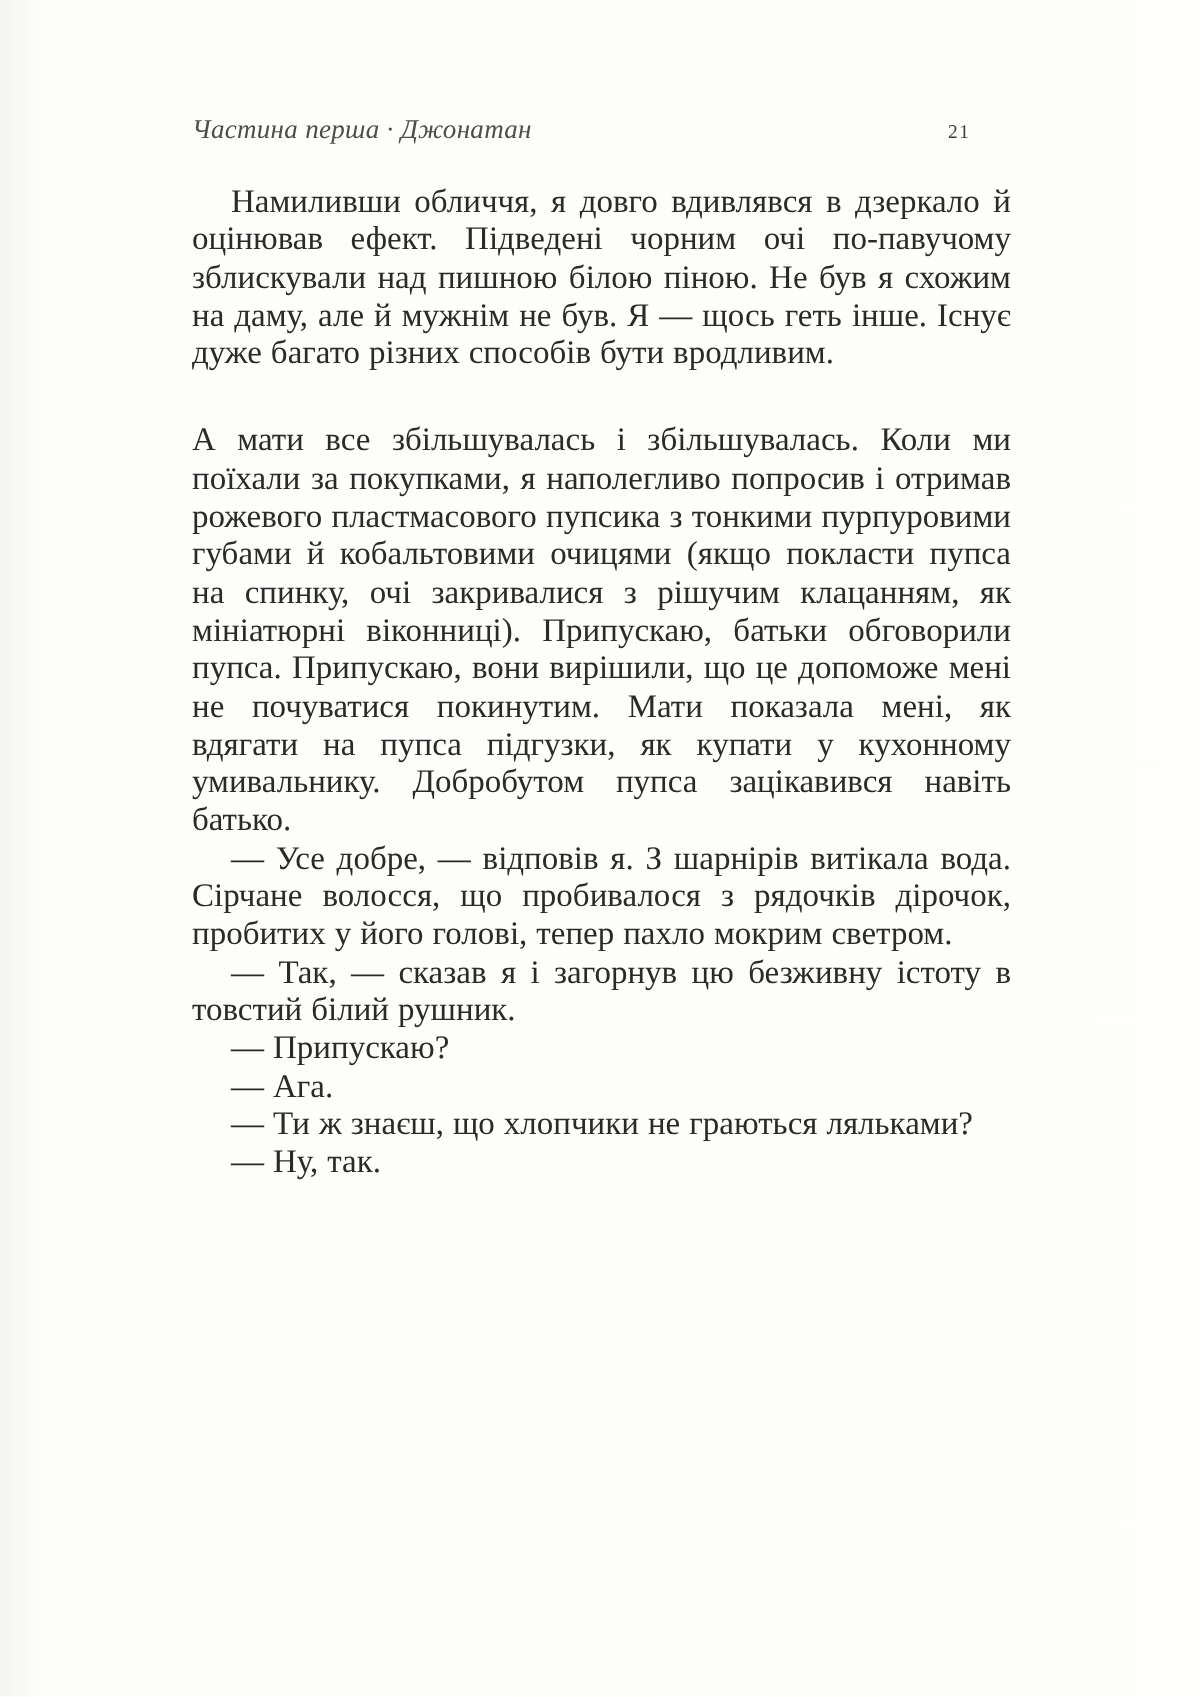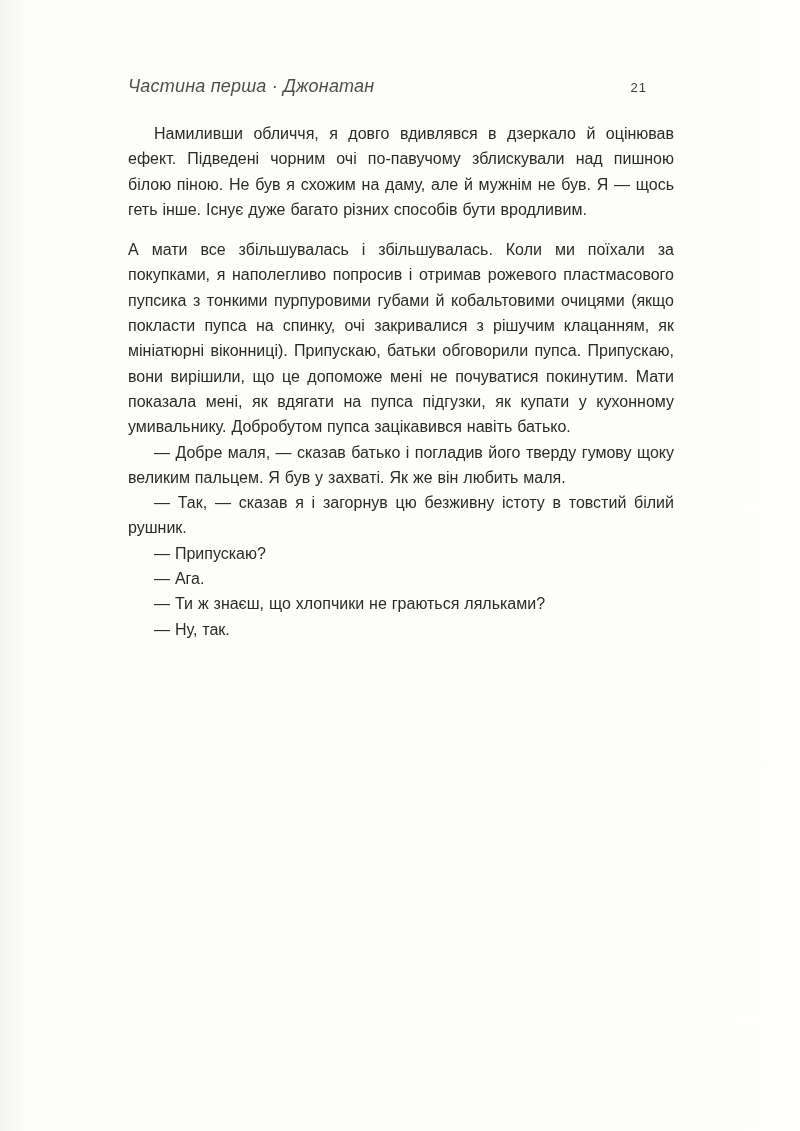--- a/index.html
+++ b/index.html
@@ -6,21 +6,21 @@
     margin: 0;
     padding: 0;
     background: #ffffff;
   }
   .page {
     position: relative;
     width: 800px;
     height: 1131px;
     background:
       linear-gradient(90deg, #f5f4f2 0px, #fdfdfc 28px, #fefefd 100%);
-    font-family: Liberation Sans, sans-serif;
+    font-family: Liberation Serif, serif;
     overflow: hidden;
   }
   .running-header {
     position: absolute;
     top: 76px;
     left: 128px;
     width: 546px;
     display: flex;
     justify-content: space-between;
     align-items: baseline;
@@ -35,53 +35,53 @@
     font-size: 13px;
     color: #3d3c3a;
     padding-right: 27px;
     letter-spacing: 1px;
   }
   .text-column {
     position: absolute;
     top: 121px;
     left: 128px;
     width: 546px;
-    font-size: 16px;
+    font-size: 22px;
     line-height: 25.3px;
     color: #2b2a28;
     text-align: justify;
     hyphens: auto;
     -webkit-hyphens: auto;
   }
   .text-column p {
     margin: 0;
     text-indent: 26px;
     word-spacing: 0.5px;
   }
   .text-column p.no-indent {
     text-indent: 0;
   }
   .text-column p.section-gap {
-    margin-top: 15px;
+    margin-top: 33px;
   }
 </style>
 </head>
 <body>
 
 <div class="page">
 
   <div class="running-header">
     <span class="running-title">Частина перша · Джонатан</span>
     <span class="page-number">21</span>
   </div>
 
   <div class="text-column">
     <p>Намиливши обличчя, я довго вдивлявся в дзеркало й оцінював ефект. Підведені чорним очі по-павучому зблискували над пишною білою піною. Не був я схожим на даму, але й мужнім не був. Я — щось геть інше. Існує дуже багато різних способів бути вродливим.</p>
     <p class="no-indent section-gap">А мати все збільшувалась і збільшувалась. Коли ми поїхали за покупками, я наполегливо попросив і отримав рожевого пластмасового пупсика з тонкими пурпуровими губами й кобальтовими очицями (якщо покласти пупса на спинку, очі закривалися з рішучим клацанням, як мініатюрні віконниці). Припускаю, батьки обговорили пупса. Припускаю, вони вирішили, що це допоможе мені не почуватися покинутим. Мати показала мені, як вдягати на пупса підгузки, як купати у кухонному умивальнику. Добробутом пупса зацікавився навіть батько.</p>
-    <p>— Добре маля, — сказав батько і погладив його тверду гумову щоку великим пальцем. Я був у захваті. Як же він любить маля.</p>
+    <p>— Усе добре, — відповів я. З шарнірів витікала вода. Сірчане волосся, що пробивалося з рядочків дірочок, пробитих у його голові, тепер пахло мокрим светром.</p>
     <p>— Так, — сказав я і загорнув цю безживну істоту в товстий білий рушник.</p>
     <p>— Припускаю?</p>
     <p>— Ага.</p>
     <p>— Ти ж знаєш, що хлопчики не граються ляльками?</p>
     <p>— Ну, так.</p>
   </div>
 
 </div>
 
 </body></html>

